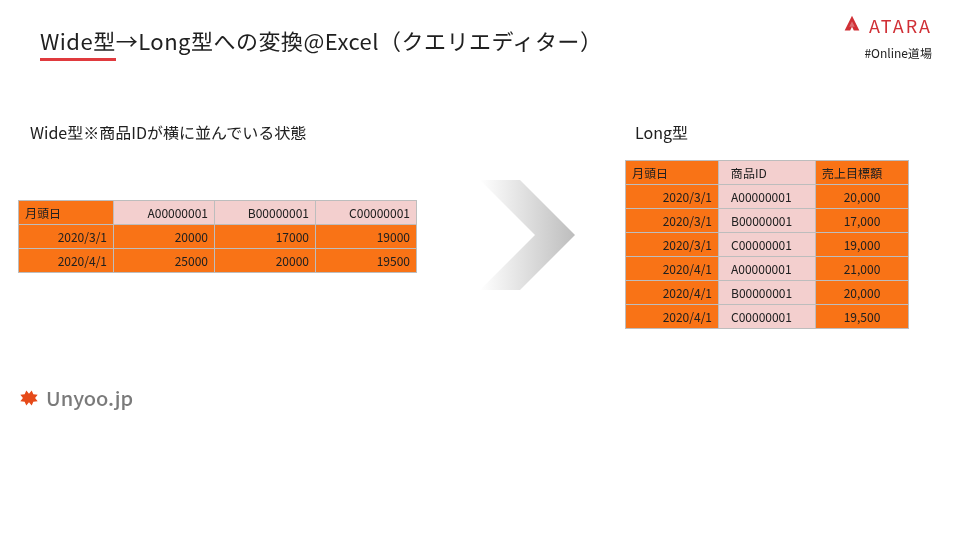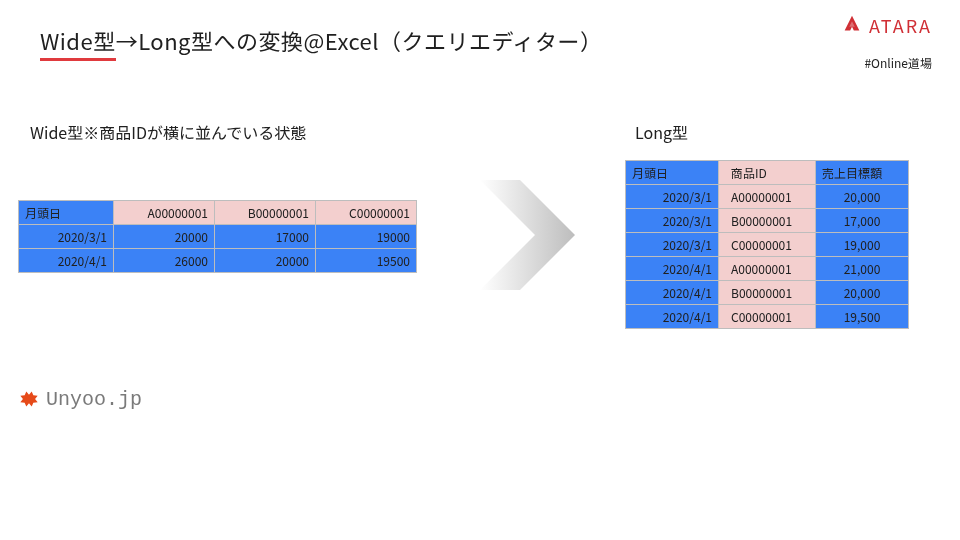--- a/index.html
+++ b/index.html
@@ -24,34 +24,34 @@
   }
   .brand {
     position: absolute; right: 28px; top: 12px;
     text-align: right;
   }
   .brand .row1 {
     display: flex; align-items: center; justify-content: flex-end;
     gap: 6px; color: #d02f35; font-weight: 400; letter-spacing: 2px;
     font-size: 18px;
   }
-  .brand .row2 { font-size: 12px; color: #222; margin-top: 16px; }
+  .brand .row2 { font-size: 12px; color: #222; margin-top: 6px; }
   .brand svg { display: block; }
 
   .subhead {
     position: absolute; font-size: 16px;
   }
   .subhead.left { left: 30px;  top: 120px; }
   .subhead.right{ left: 635px; top: 120px; }
 
   
   table {
     border-collapse: collapse;
     font-size: 12px;
-    background: #3b82f6;
+    background: #f97316;
   }
   table td, table th {
     border: 1px solid #bdbdbd;
     padding: 3px 6px;
     white-space: nowrap;
   }
   .wide-table { position: absolute; left: 18px;  top: 200px; }
   .long-table { position: absolute; left: 625px; top: 160px; }
 
   .wide-table th:first-child,
@@ -81,21 +81,21 @@
   }
   .bullets ul { margin: 0; padding: 0; list-style: none; }
   .bullets .lvl1::before { content: "●"; font-size: 10px; vertical-align: 2px; margin-right: 14px; }
   .bullets .lvl2 { margin-left: 46px; }
   .bullets .lvl2::before { content: "○"; font-size: 11px; vertical-align: 1px; margin-right: 14px; }
 
   
   .footer {
     position: absolute; left: 16px; bottom: 12px;
     display: flex; align-items: center; gap: 4px;
-    color: #7a7a7a; font-size: 20px; font-weight: 500; font-family: Liberation Mono, monospace;
+    color: #7a7a7a; font-size: 20px; font-weight: 500;
   }
   .footer svg { display: block; }
 </style>
 </head>
 <body>
 <div class="slide">
 
   <div class="title">
     <span class="uline">Wide型</span><span>→Long型への変換@Excel（クエリエディター）</span>
   </div>
@@ -125,21 +125,21 @@
       <th class="hi">C00000001</th>
     </tr>
     <tr>
       <td style="text-align:right">2020/3/1</td>
       <td>20000</td>
       <td>17000</td>
       <td>19000</td>
     </tr>
     <tr>
       <td style="text-align:right">2020/4/1</td>
-      <td>26000</td>
+      <td>25000</td>
       <td>20000</td>
       <td>19500</td>
     </tr>
   </tbody>
     </table>
 
   <div class="arrow">
     <svg width="100" height="110" viewBox="0 0 100 110">
       <defs>
         <linearGradient id="g" x1="0" x2="1" y1="0" y2="0">

